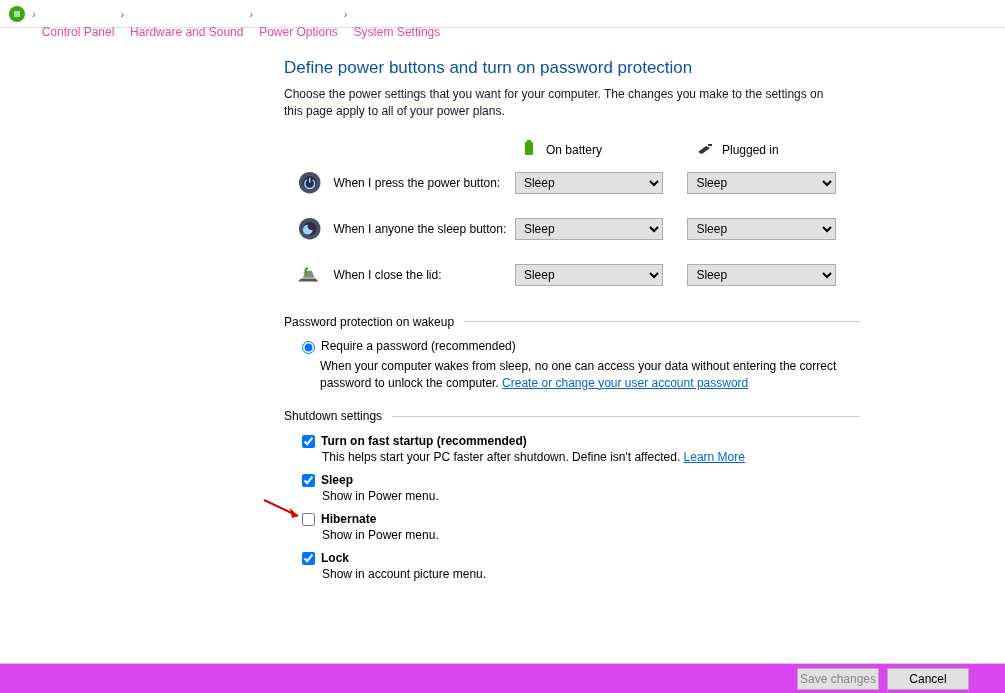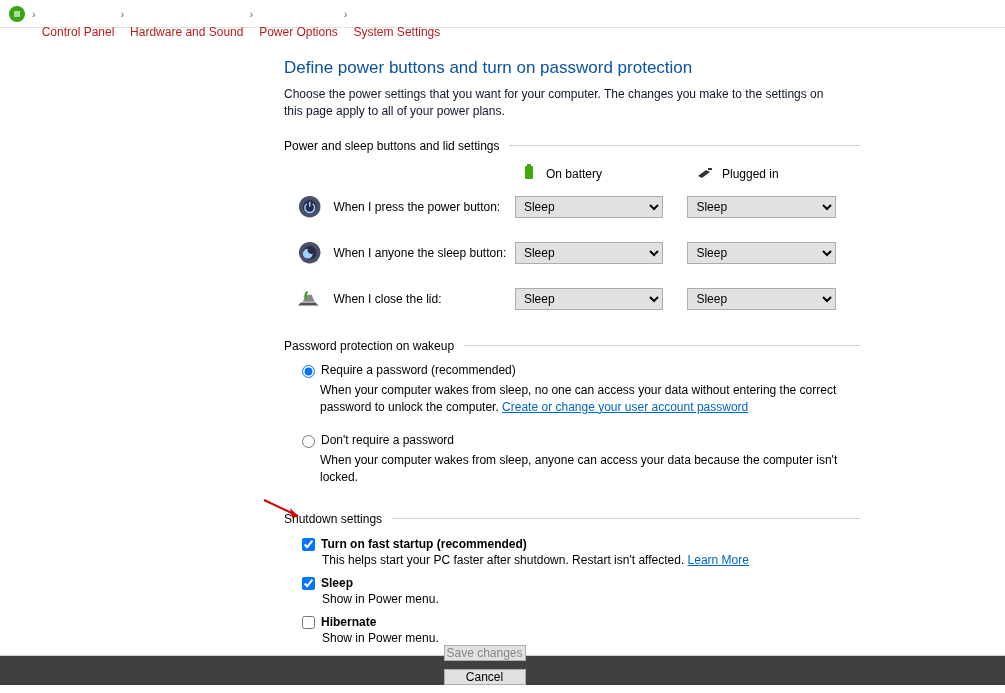--- a/index.html
+++ b/index.html
@@ -17,21 +17,21 @@
     .breadcrumb {
       display: flex;
       align-items: center;
       height: 28px;
       padding: 0 8px;
       border-bottom: 1px solid #e1e1e1;
       gap: 6px;
       font-size: 12px;
     }
     .breadcrumb .sep { color: #666; font-size: 11px; }
-    .breadcrumb .crumb { color: #b91c1c; cursor: pointer; margin-top: 36px; }
+    .breadcrumb .crumb { color: #ec4899; cursor: pointer; margin-top: 36px; }
     .cp-icon { width: 18px; height: 18px; display:inline-block; }
     
     .content {
       padding: 30px 0 0 284px;
       width: 860px;
     }
     h1.title {
       color: #0a53a2;
       font-size: 17px;
       font-weight: 400;
@@ -99,30 +99,29 @@
       max-width: 540px;
     }
     .link { color: #0066cc; text-decoration: underline; cursor: pointer; }
     .shutdown-list { margin-left: 18px; }
     .chk-row { display:flex; align-items:flex-end; gap:6px; margin-bottom:2px; }
     .chk-row input { margin-top:2px; }
     .chk-row .chk-lbl { font-weight: bold; font-size:12px; }
     .chk-desc { margin-left: 20px; font-size:12px; margin-bottom:8px; }
     .footer-bar {
       position: absolute;
-      left: 0; right:0; bottom:8px;
+      left: 0; right:0; bottom:0;
       height: 30px;
       border-top: 1px solid #d0d0d0;
       display:flex;
       justify-content:flex-end;
       align-items:center;
       padding-right: 36px;
       gap: 8px;
-      background:#404040;
-      flex-direction:column;
+      background:#d946ef;
     }
     .btn {
       min-width: 82px;
       height: 22px;
       font-size: 12px;
       background: #e1e1e1;
       border: 1px solid #adadad;
       cursor: pointer;
     }
     .btn.disabled { color: #888; }
@@ -153,24 +152,20 @@
   <span class="sep">›</span>
   <span class="crumb">Power Options</span>
   <span class="sep">›</span>
   <span class="crumb">System Settings</span>
 </div>
 
 <div class="content">
   <h1 class="title">Define power buttons and turn on password protection</h1>
   <p class="subtitle">Choose the power settings that you want for your computer. The changes you make to the settings on this page apply to all of your power plans.</p>
 
-  <div class="section-header">
-    <span>Power and sleep buttons and lid settings</span>
-    <span class="line"></span>
-  </div>
   <div class="col-head-row">
     <div class="col-head">
       <span class="battery-ic">
         <svg viewBox="0 0 18 18">
             <rect x="5" y="3" width="8" height="13" rx="1" fill="#3fa80a"></rect>
             <rect x="7" y="1" width="4" height="2" fill="#3fa80a"></rect>
           </svg>
       </span>
       <span>On battery</span>
     </div>
@@ -232,39 +227,32 @@
   </div>
   <div class="radio-group">
     <div class="radio-row">
       <input type="radio" name="pw" checked="" style="">
       <span>Require a password (recommended)</span>
     </div>
     <div class="radio-desc">
       <span>When your computer wakes from sleep, no one can access your data without entering the correct password to unlock the computer. </span><span class="link">Create or change your user account password</span>
     </div>
   </div>
-  <div class="radio-group" style="margin-bottom:26px;">
-    <div class="radio-row">
-      <input type="radio" name="pw" style="">
-      <span>Don't require a password</span>
-    </div>
-    <div class="radio-desc">When your computer wakes from sleep, anyone can access your data because the computer isn't locked.</div>
-  </div>
 
   <div class="section-header">
     <span>Shutdown settings</span>
     <span class="line"></span>
   </div>
   <div class="shutdown-list">
     <div class="chk-row">
       <input type="checkbox" checked="" style="">
       <span class="chk-lbl">Turn on fast startup (recommended)</span>
     </div>
     <div class="chk-desc">
-      <span>This helps start your PC faster after shutdown. Restart isn't affected. </span><span class="link">Learn More</span>
+      <span>This helps start your PC faster after shutdown. Define isn't affected. </span><span class="link">Learn More</span>
     </div>
 
     <div class="chk-row">
       <input type="checkbox" checked="" style="">
       <span class="chk-lbl">Sleep</span>
     </div>
     <div class="chk-desc">Show in Power menu.</div>
 
     <div class="chk-row">
       <input type="checkbox" style="">

